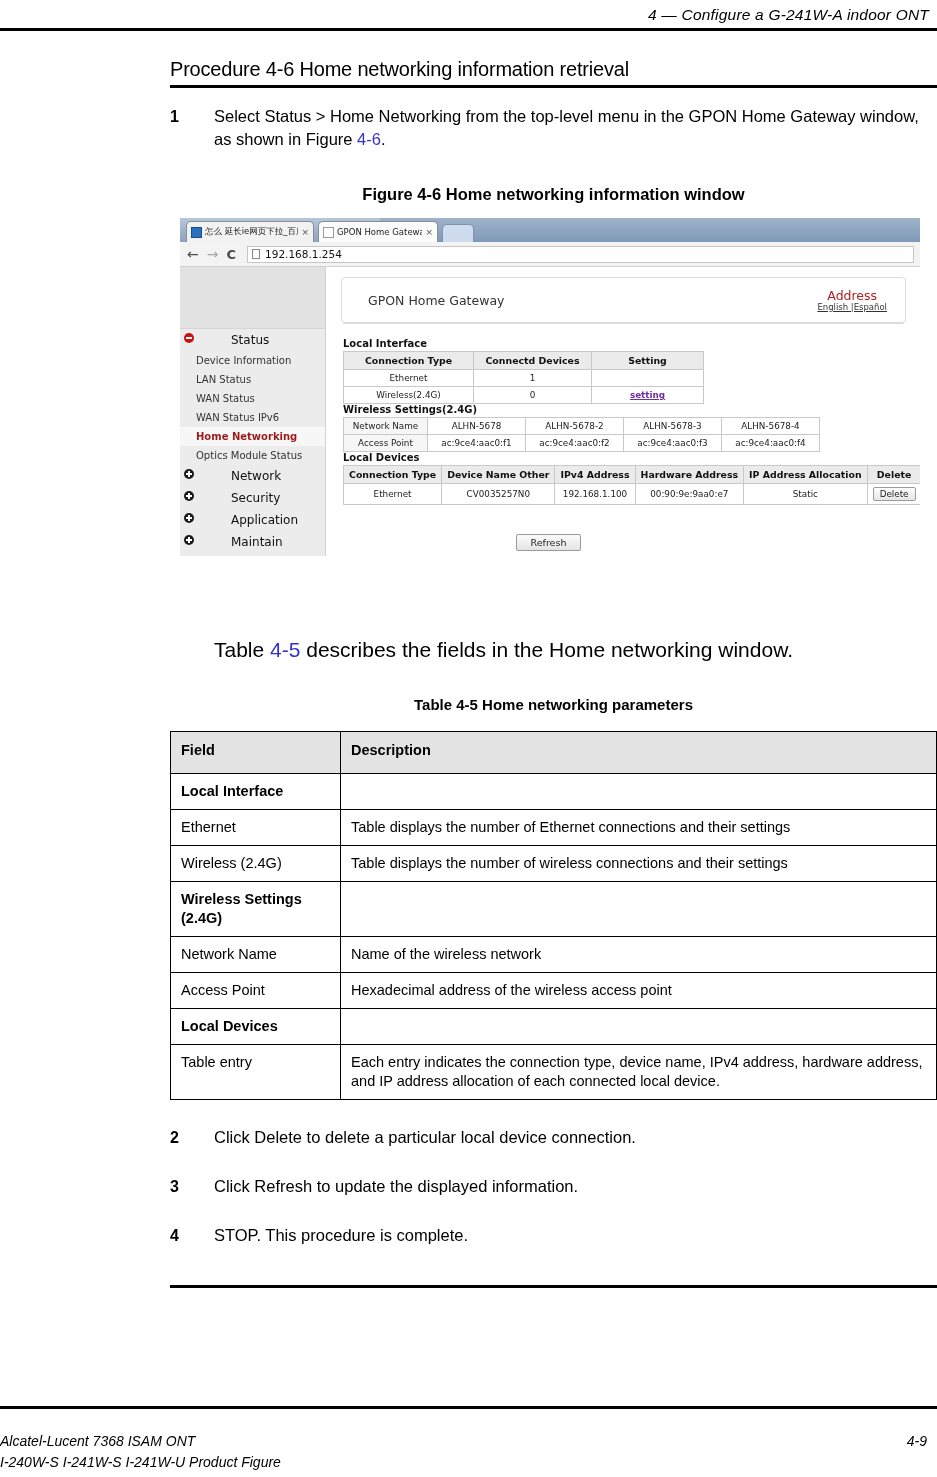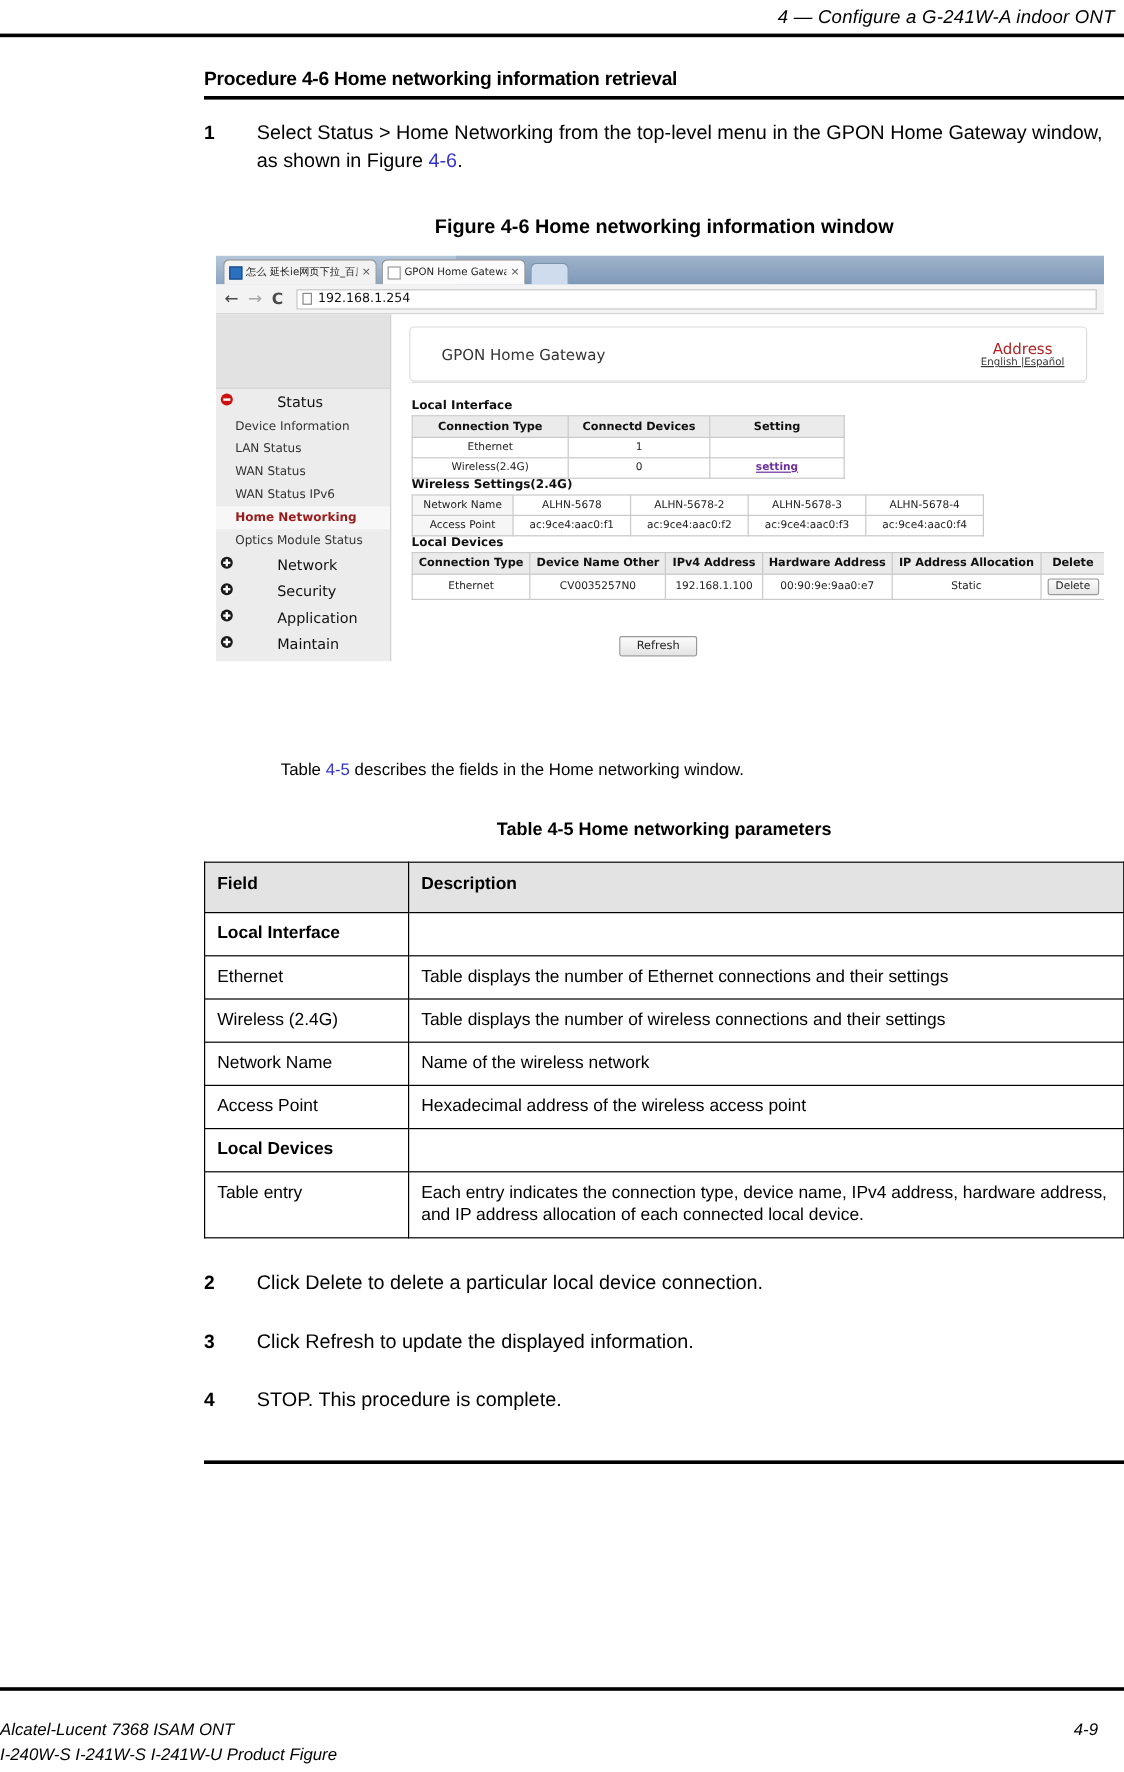--- a/index.html
+++ b/index.html
@@ -41,22 +41,22 @@
   
   .content {
     position: absolute;
     top: 46px;
     left: 170px;
     width: 767px;
   }
 
   
   .proc-title {
-    font-weight: bold;
-    font-size: 16px;
+    font-weight: normal;
+    font-size: 20px;
     letter-spacing: -.2px;
     margin: 12px 0 0 0;
     white-space: nowrap;
   }
   .proc-rule {
     border-top: 3px solid #000;
     margin-top: 4px;
     width: 767px;
   }
 
@@ -307,22 +307,22 @@
     border-radius: 2px;
     font-size: 9.5px;
     padding: 2px 14px;
     color: #222;
   }
   .t-local-if { margin-bottom: 20px; }
   .t-wireless { margin-bottom: 20px; }
 
   
   .lead-line {
-    font-size: 14px;
-    margin: 20px 0 0 64px;
+    font-size: 21px;
+    margin: 20px 0 0 44px;
   }
   .tbl-caption {
     text-align: center;
     font-weight: bold;
     font-size: 15px;
     margin-top: 34px;
   }
   table.doctable {
     border-collapse: collapse;
     width: 767px;
@@ -360,21 +360,21 @@
 
   
   .footer-rule {
     position: absolute;
     left: 0; right: 0; bottom: 68px;
     height: 3px; background: #000;
   }
   .footer {
     position: absolute;
     left: 0; right: 0; bottom: 4px;
-    padding: 0 22px 0 0;
+    padding: 0 10px 0 0;
     font-style: italic;
     font-size: 14px;
     line-height: 21px;
   }
   .footer .frow { display: flex; }
   .footer .frow .left { flex: 1; }
   .footer .frow .right { white-space: nowrap; }
 </style>
 </head>
 <body>
@@ -572,20 +572,24 @@
         <td></td>
       </tr>
       <tr>
         <td class="col-field">Ethernet</td>
         <td>Table displays the number of Ethernet connections and their settings</td>
       </tr>
       <tr>
         <td class="col-field">Wireless (2.4G)</td>
         <td>Table displays the number of wireless connections and their settings</td>
       </tr>
+      <tr class="section">
+        <td class="col-field">Wireless Settings (2.4G)</td>
+        <td></td>
+      </tr>
       <tr>
         <td class="col-field">Network Name</td>
         <td>Name of the wireless network</td>
       </tr>
       <tr>
         <td class="col-field">Access Point</td>
         <td>Hexadecimal address of the wireless access point</td>
       </tr>
       <tr class="section">
         <td class="col-field">Local Devices</td>

